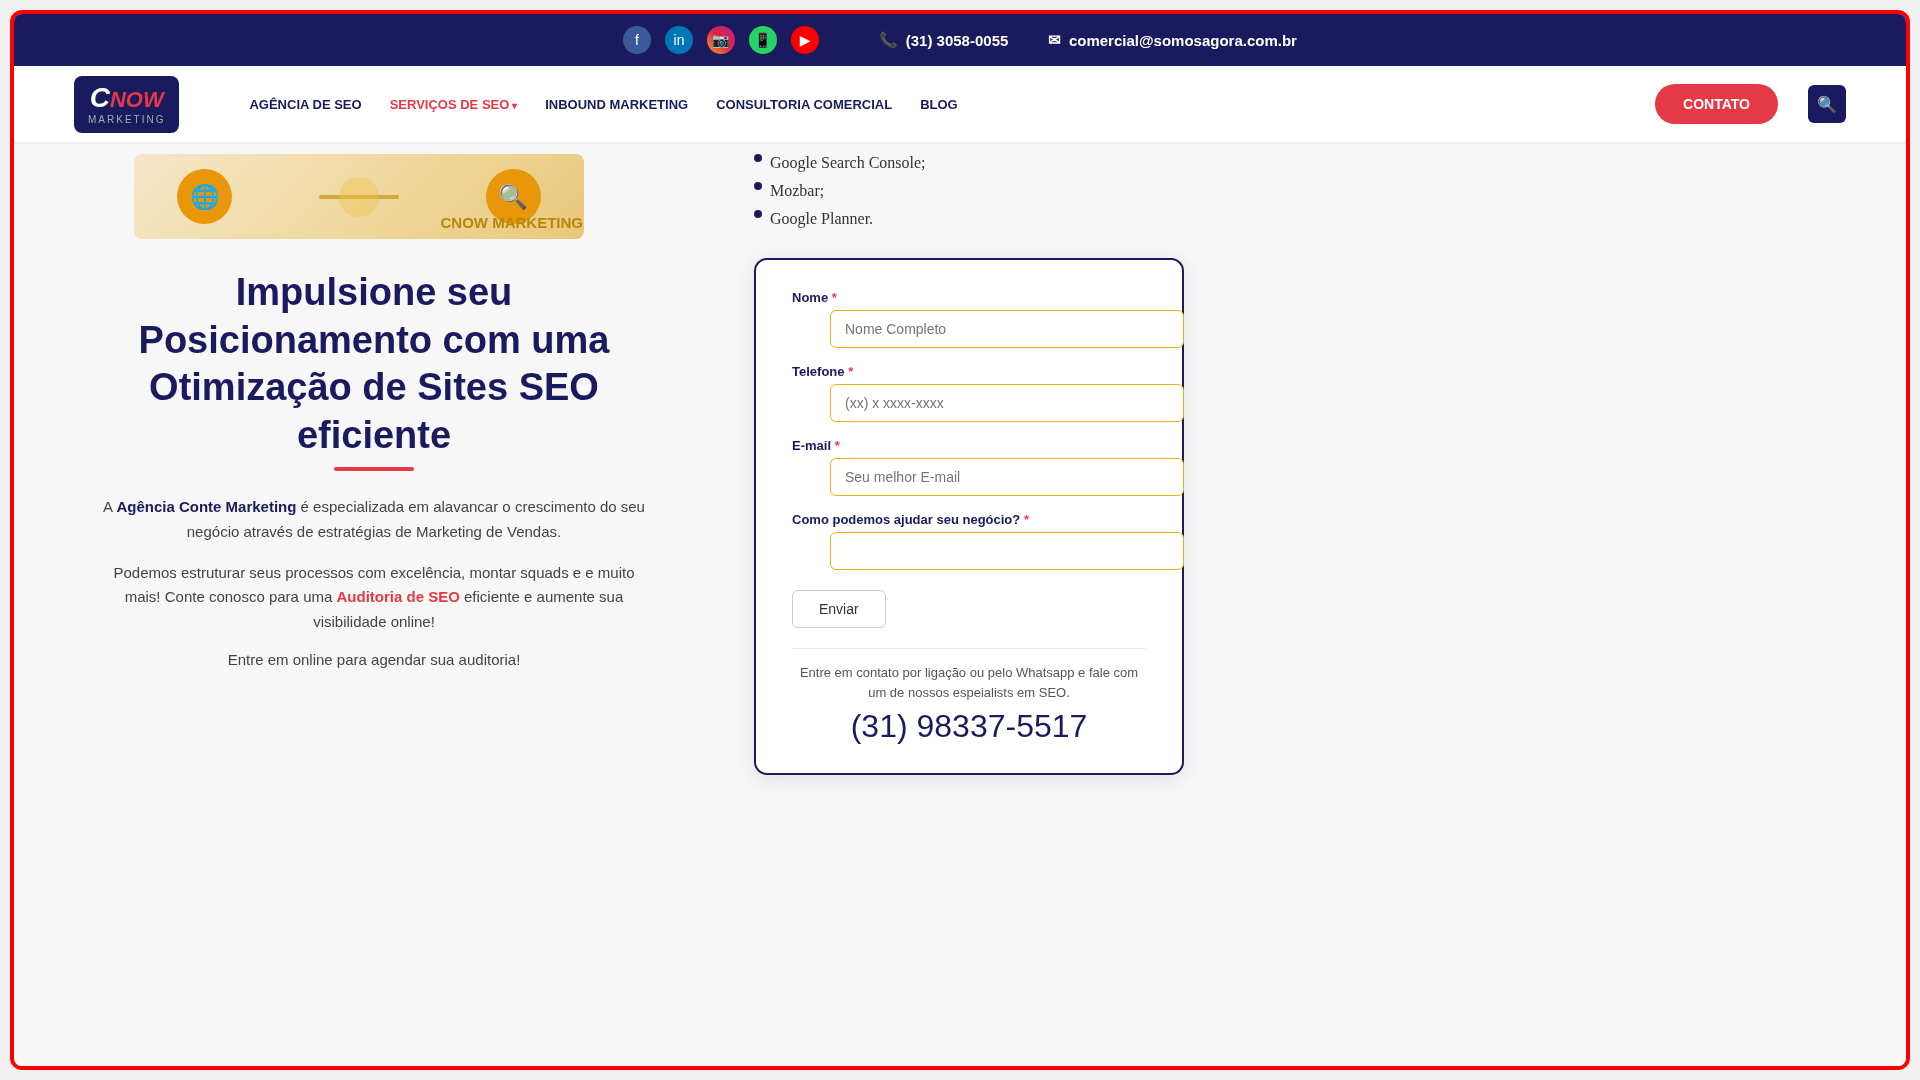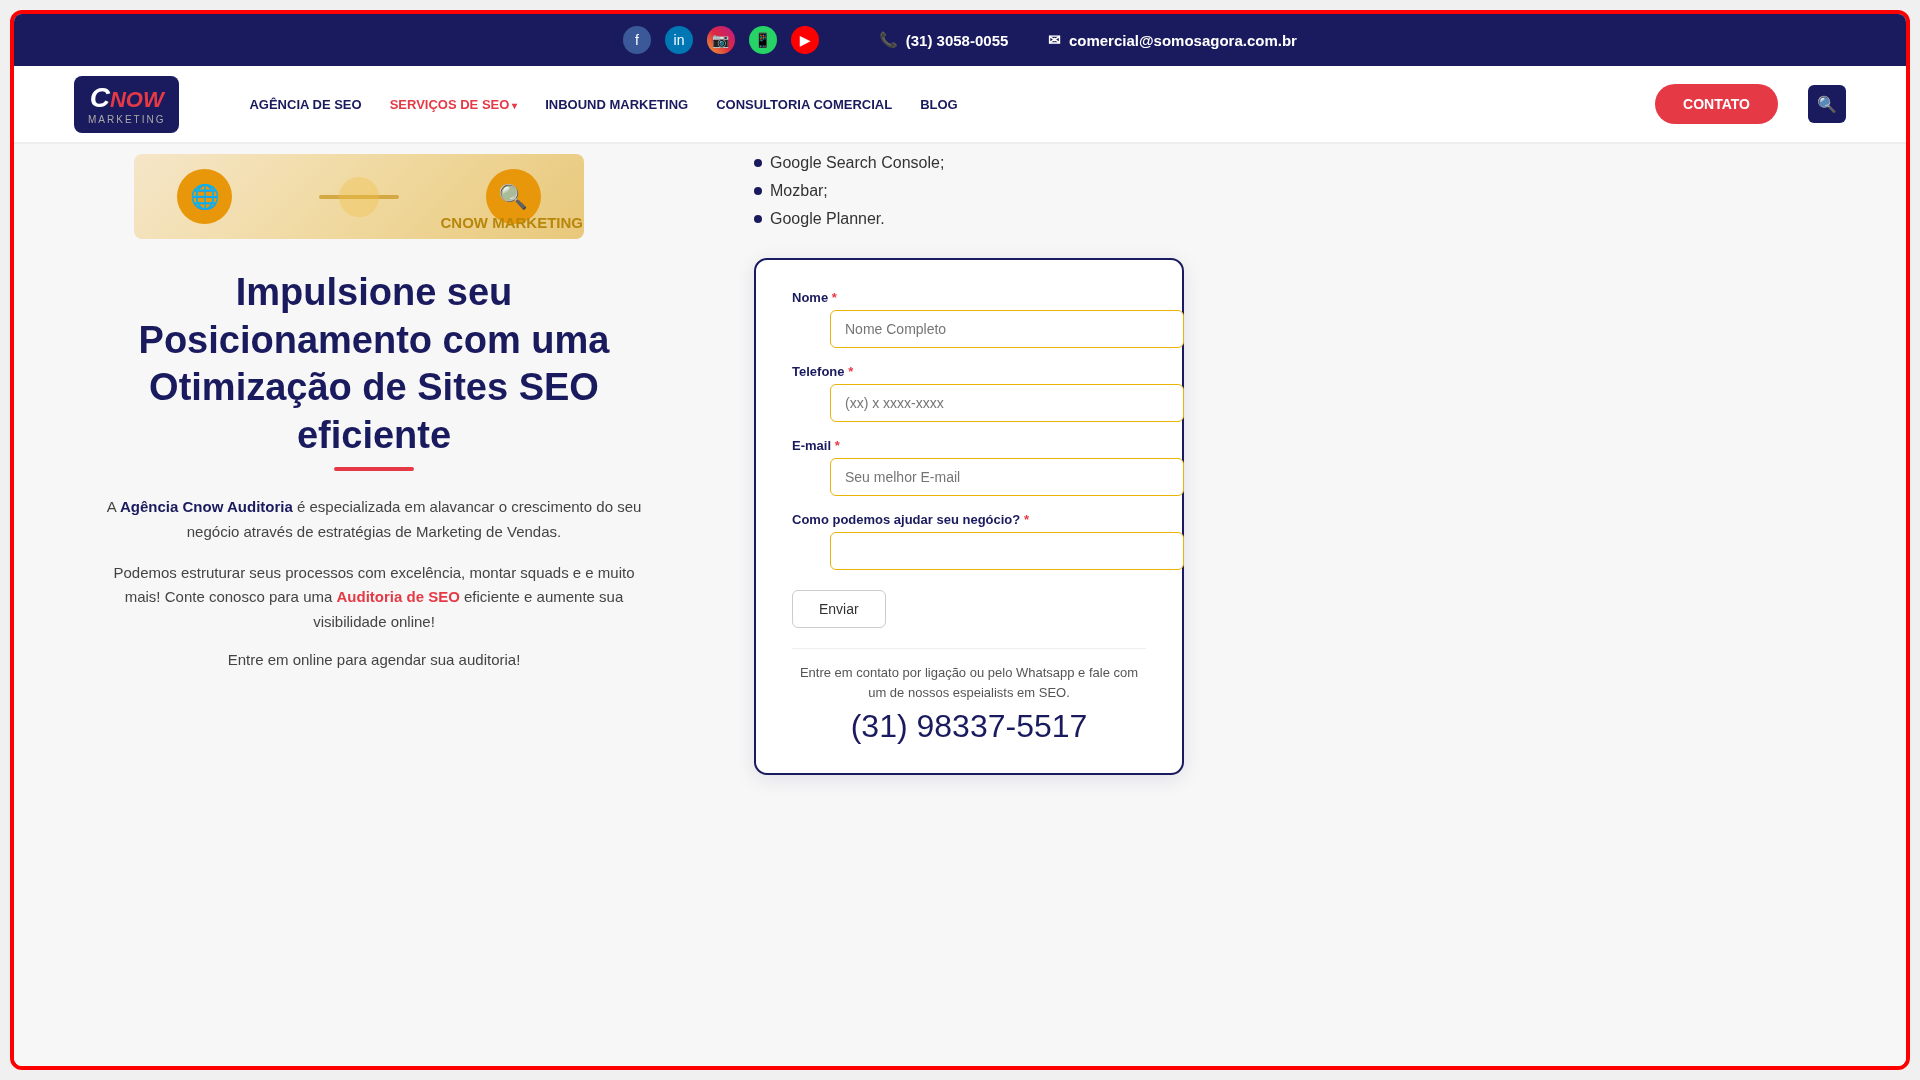--- a/index.html
+++ b/index.html
@@ -320,22 +320,23 @@
       font-size: 32px;
       font-weight: 400;
       color: #1a1a5e;
     }
 
     .bullet-item {
       font-size: 16px;
       color: #333;
       margin-bottom: 10px;
       display: flex;
-      align-items: center;
+      align-items: flex-start;
       gap: 8px;
+      font-family: Liberation Serif, serif;
     }
 
     .bullet-dot {
       width: 8px; height: 8px;
       background: #1a1a5e;
       border-radius: 50%;
       flex-shrink: 0;
     }
   </style>
 </head>
@@ -399,21 +400,21 @@
           <div class="search-icon-round">🔍</div>
           <span class="cnow-watermark">CNOW MARKETING</span>
         </div>
       </div>
 
       <div class="text-content">
         <h1 class="main-heading">Impulsione seu Posicionamento com uma Otimização de Sites SEO eficiente</h1>
         <div class="heading-underline"></div>
 
         <p class="para-text">
-          <span>A </span><span class="bold-text">Agência Cnow Auditoria</span><span> é especializada em alavancar o crescimento do seu negócio através de estratégias de Marketing de Vendas.</span>
+          <span>A </span><span class="bold-text">Agência Conte Marketing</span><span> é especializada em alavancar o crescimento do seu negócio através de estratégias de Marketing de Vendas.</span>
         </p>
 
         <p class="para-text">
           <span>Podemos estruturar seus processos com excelência, montar squads e e muito mais! Conte conosco para uma </span><span class="red-text">Auditoria de SEO</span><span> eficiente e aumente sua visibilidade online!</span>
         </p>
 
         <p class="cta-text">Entre em online para agendar sua auditoria!</p>
       </div>
     </div>
 

